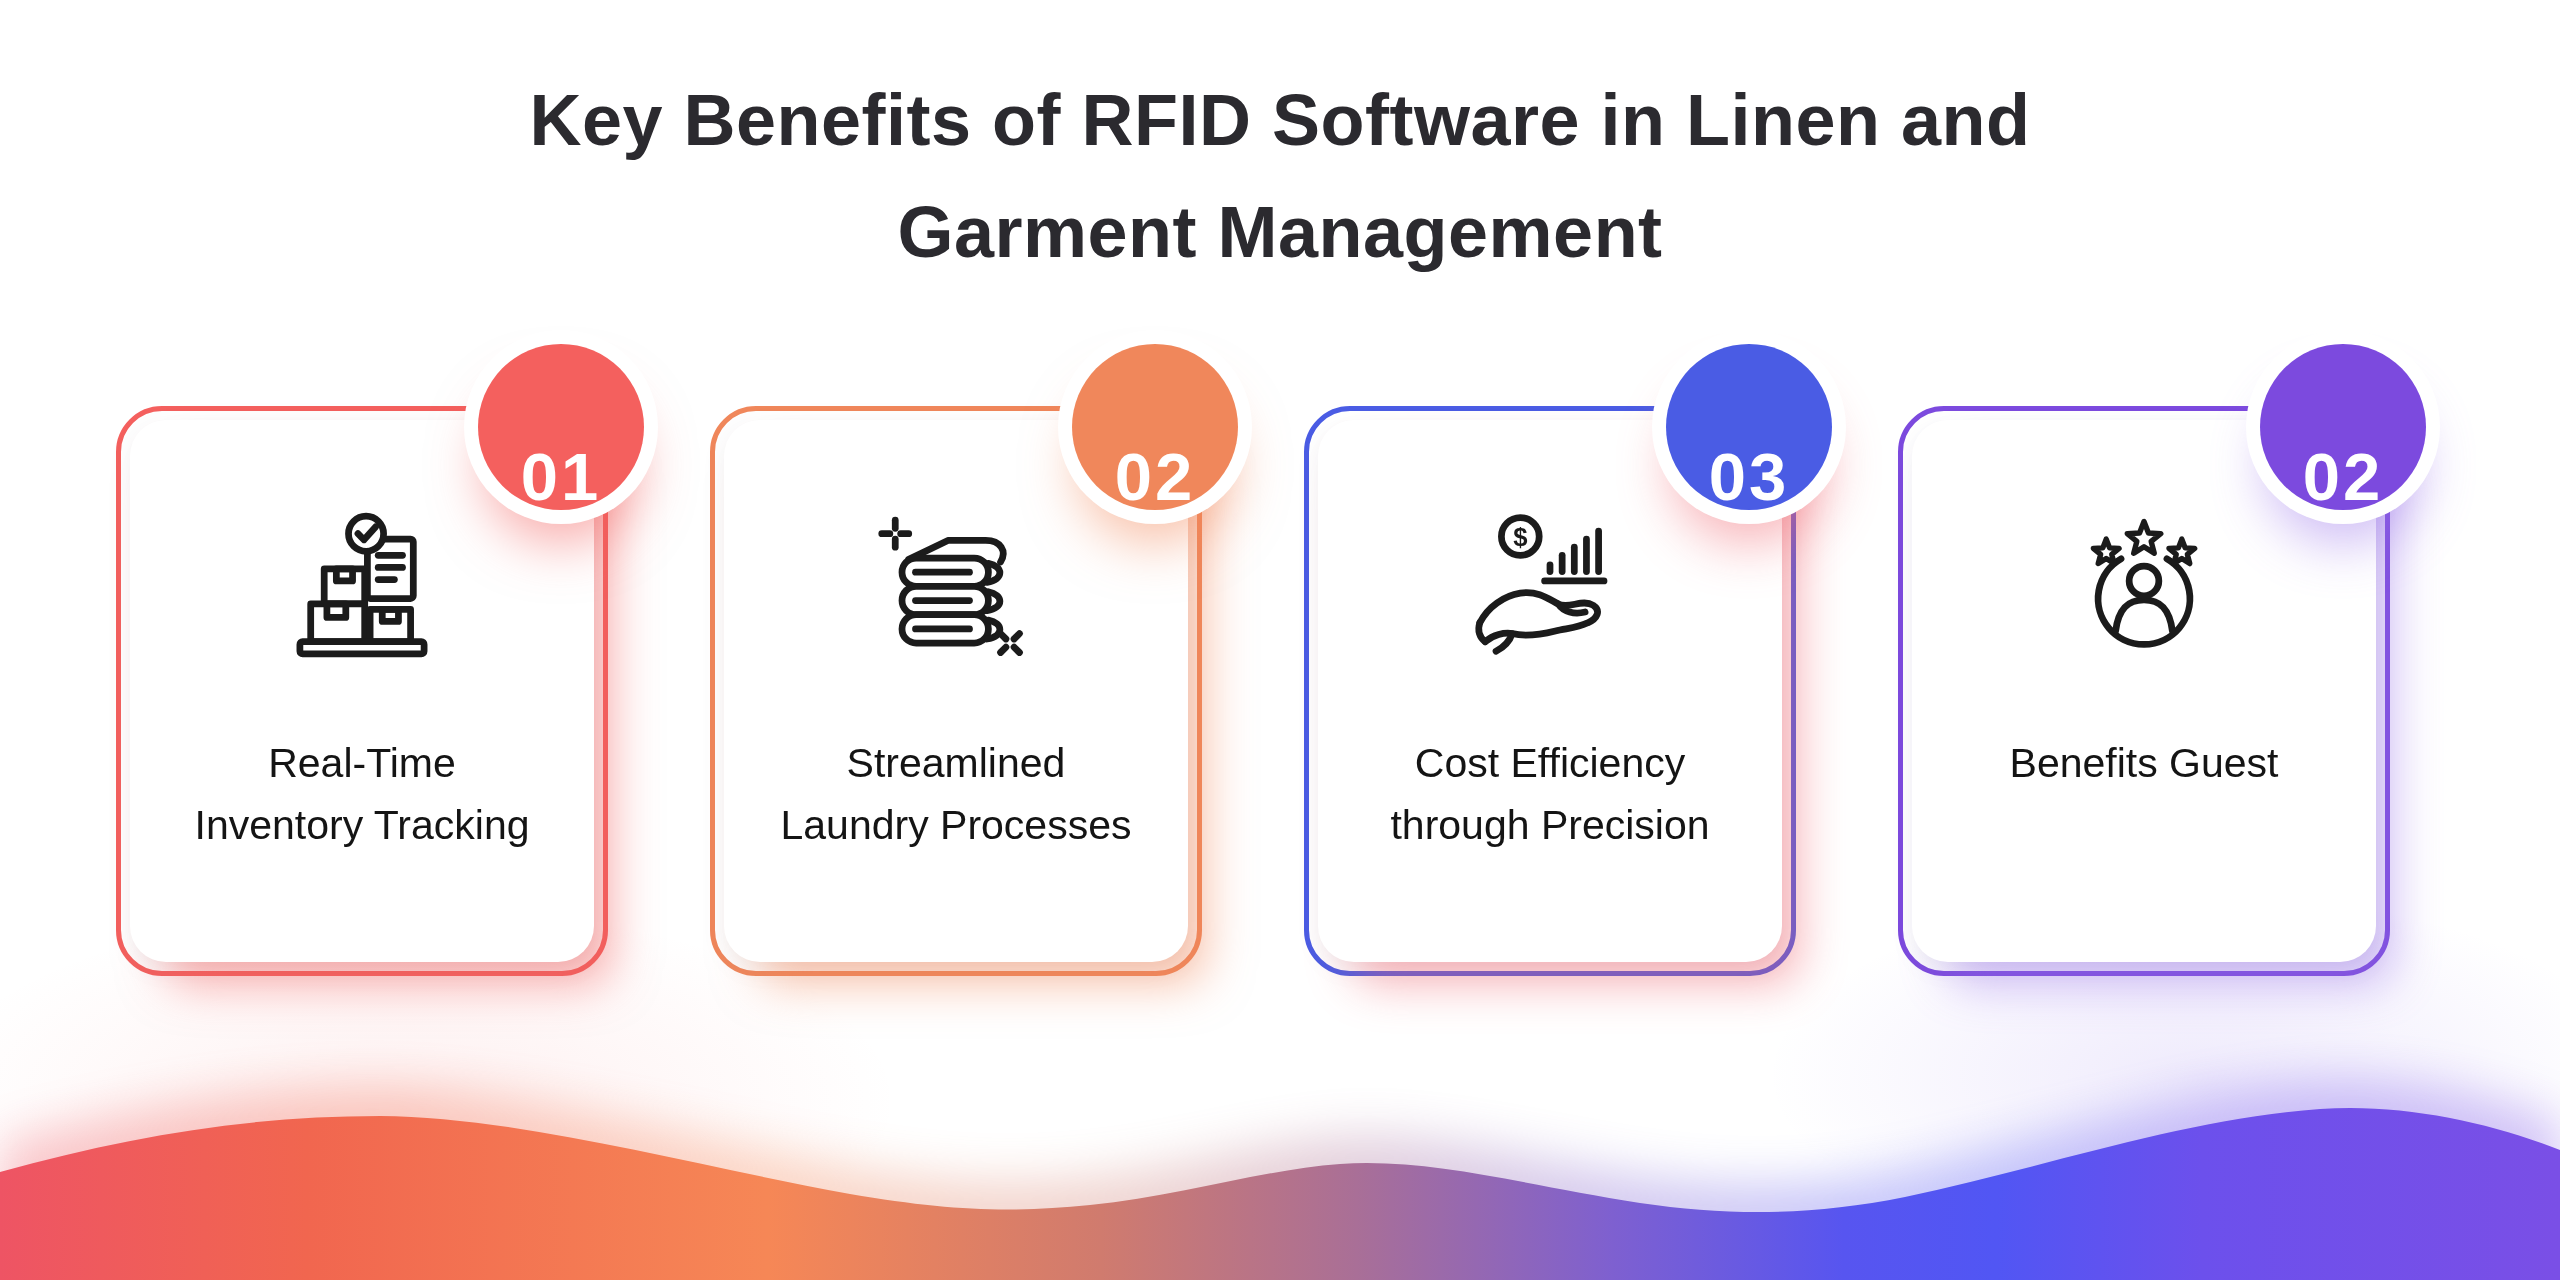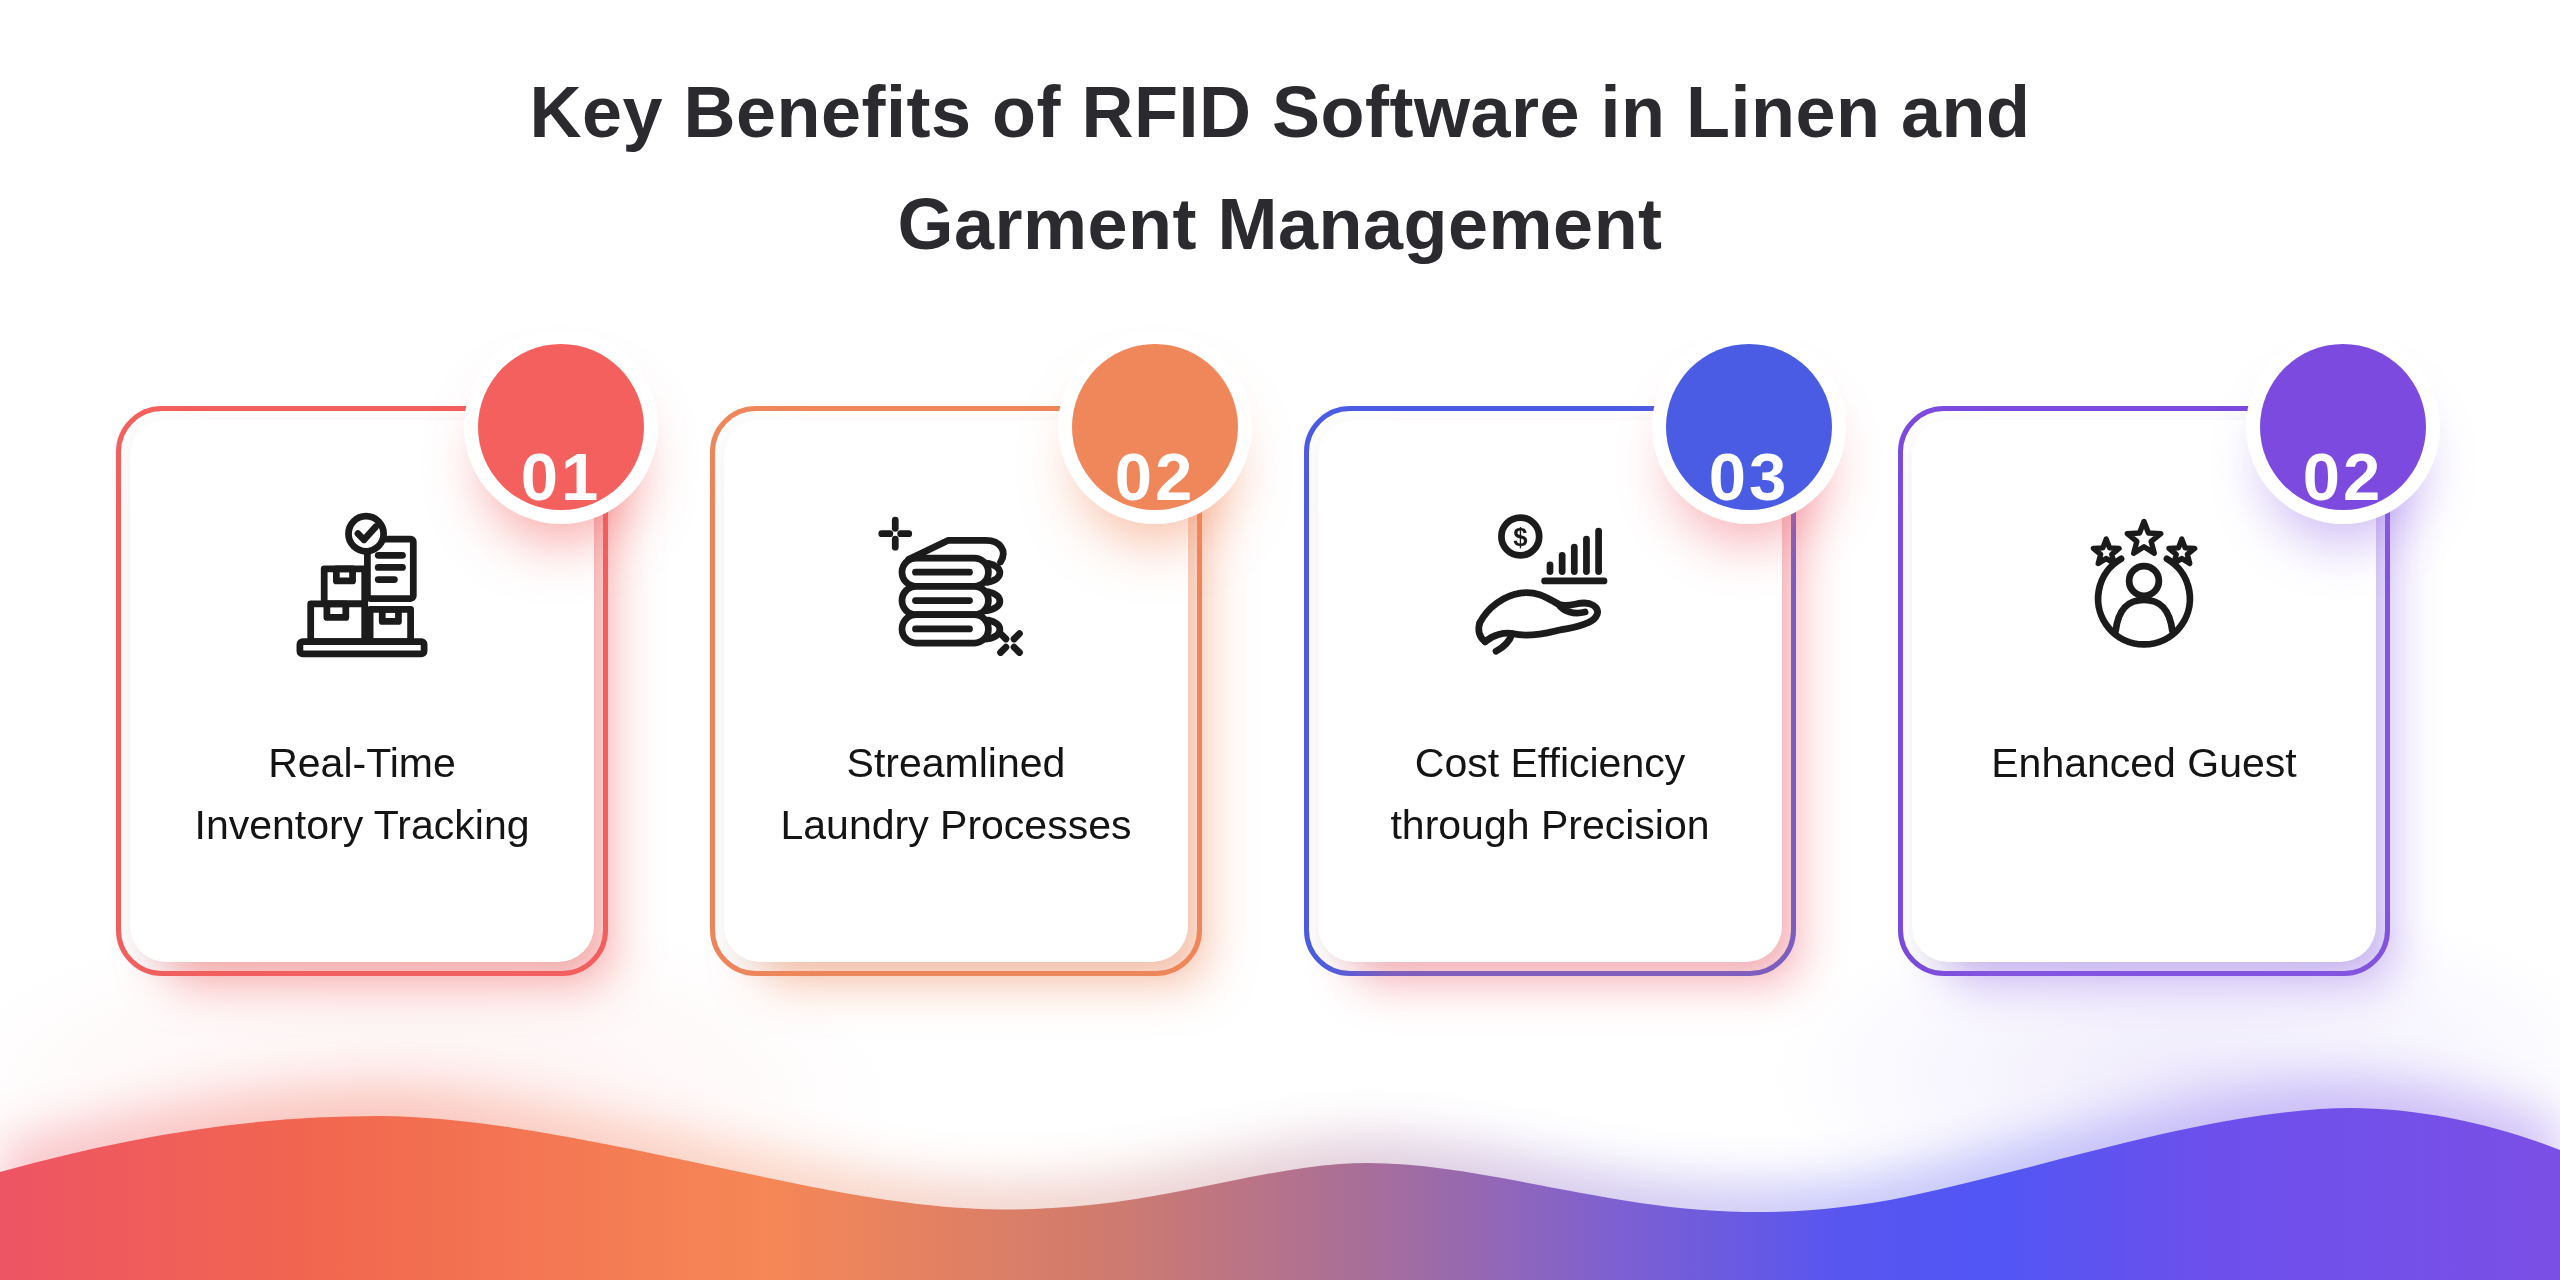--- a/index.html
+++ b/index.html
@@ -2,21 +2,21 @@
 <html><head>
 <meta charset="utf-8">
 <style>
   html,body{margin:0;padding:0;background:#ffffff;}
   .stage{
     position:relative;width:2560px;height:1280px;overflow:hidden;background:#ffffff;
     font-family:"Liberation Sans",sans-serif;
   }
   
   .title{
-    position:absolute;top:52px;left:0;right:0;margin:4px;
+    position:absolute;top:52px;left:0;right:0;margin:12px;
     text-align:center;font-size:72px;line-height:112px;font-weight:600;
     color:#2b2a2f;letter-spacing:0.5px;
   }
   .title span{display:block;}
   
   .wave{position:absolute;left:0;top:0;width:2560px;height:1280px;pointer-events:none;}
   
   .ambience{
     position:absolute;inset:0;pointer-events:none;
     background:
@@ -185,20 +185,20 @@
       <svg viewBox="0 0 120 120" fill="none" stroke="#1b1b1b" stroke-width="5" stroke-linecap="round" stroke-linejoin="round">
         <path d="M43 40.6 A34 34 0 1 0 77 40.6"></path>
         <path d="M39 94 C41 78 48 71 60 71 C72 71 79 78 81 94"></path>
         <circle cx="60" cy="57" r="11" fill="#fff"></circle>
         <path stroke-width="4" fill="#fff" d="M60 13 L56.7 21.5 L47.6 22 L54.7 27.7 L52.4 36.5 L60 31.6 L67.6 36.5 L65.3 27.7 L72.4 22 L63.3 21.5 Z"></path>
         <path stroke-width="4" fill="#fff" d="M32 26 L29.5 32.5 L22.5 32.9 L27.9 37.3 L26.1 44.1 L32 40.3 L37.9 44.1 L36.1 37.3 L41.5 32.9 L34.5 32.5 Z"></path>
         <path stroke-width="4" fill="#fff" d="M88 26 L85.5 32.5 L78.5 32.9 L83.9 37.3 L82.1 44.1 L88 40.3 L93.9 44.1 L92.1 37.3 L97.5 32.9 L90.5 32.5 Z"></path>
       </svg>
     </div>
     <div class="label">
-      <span>Enhanced Guest</span>
+      <span>Benefits Guest</span>
     </div>
     <div class="badge">
       <span>02</span>
     </div>
   </div>
 
 </div>
 
 </body></html>

